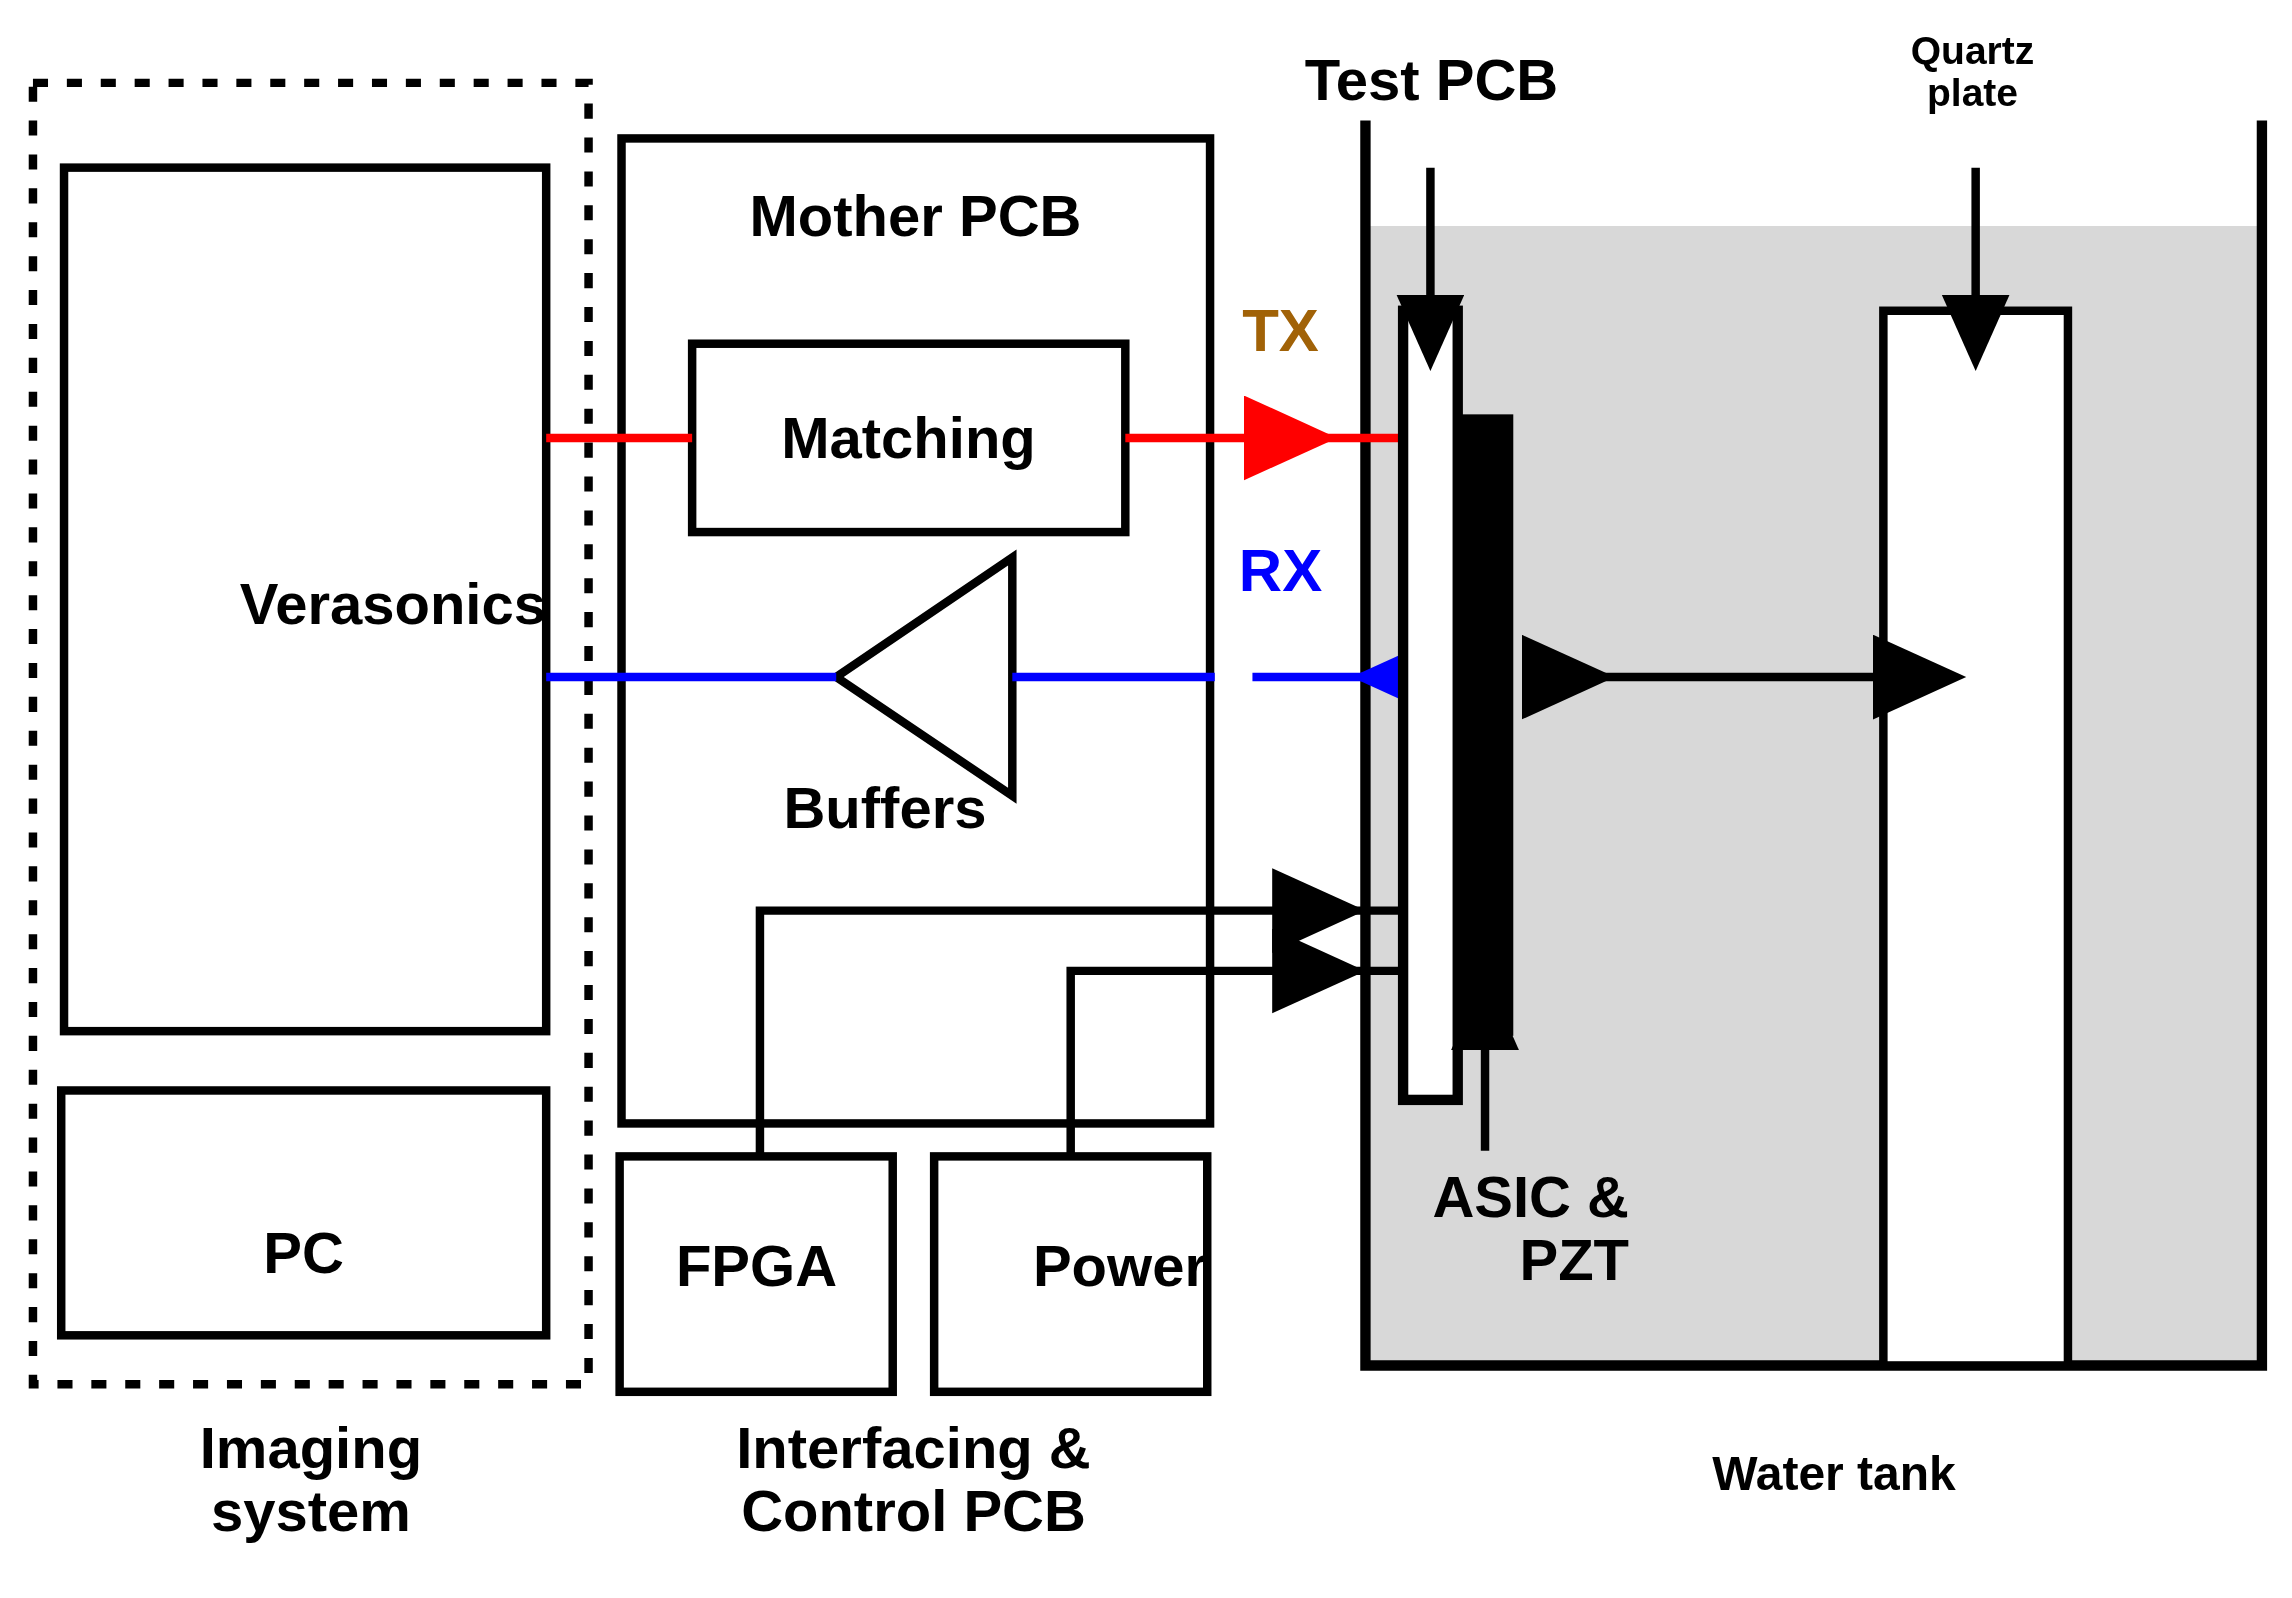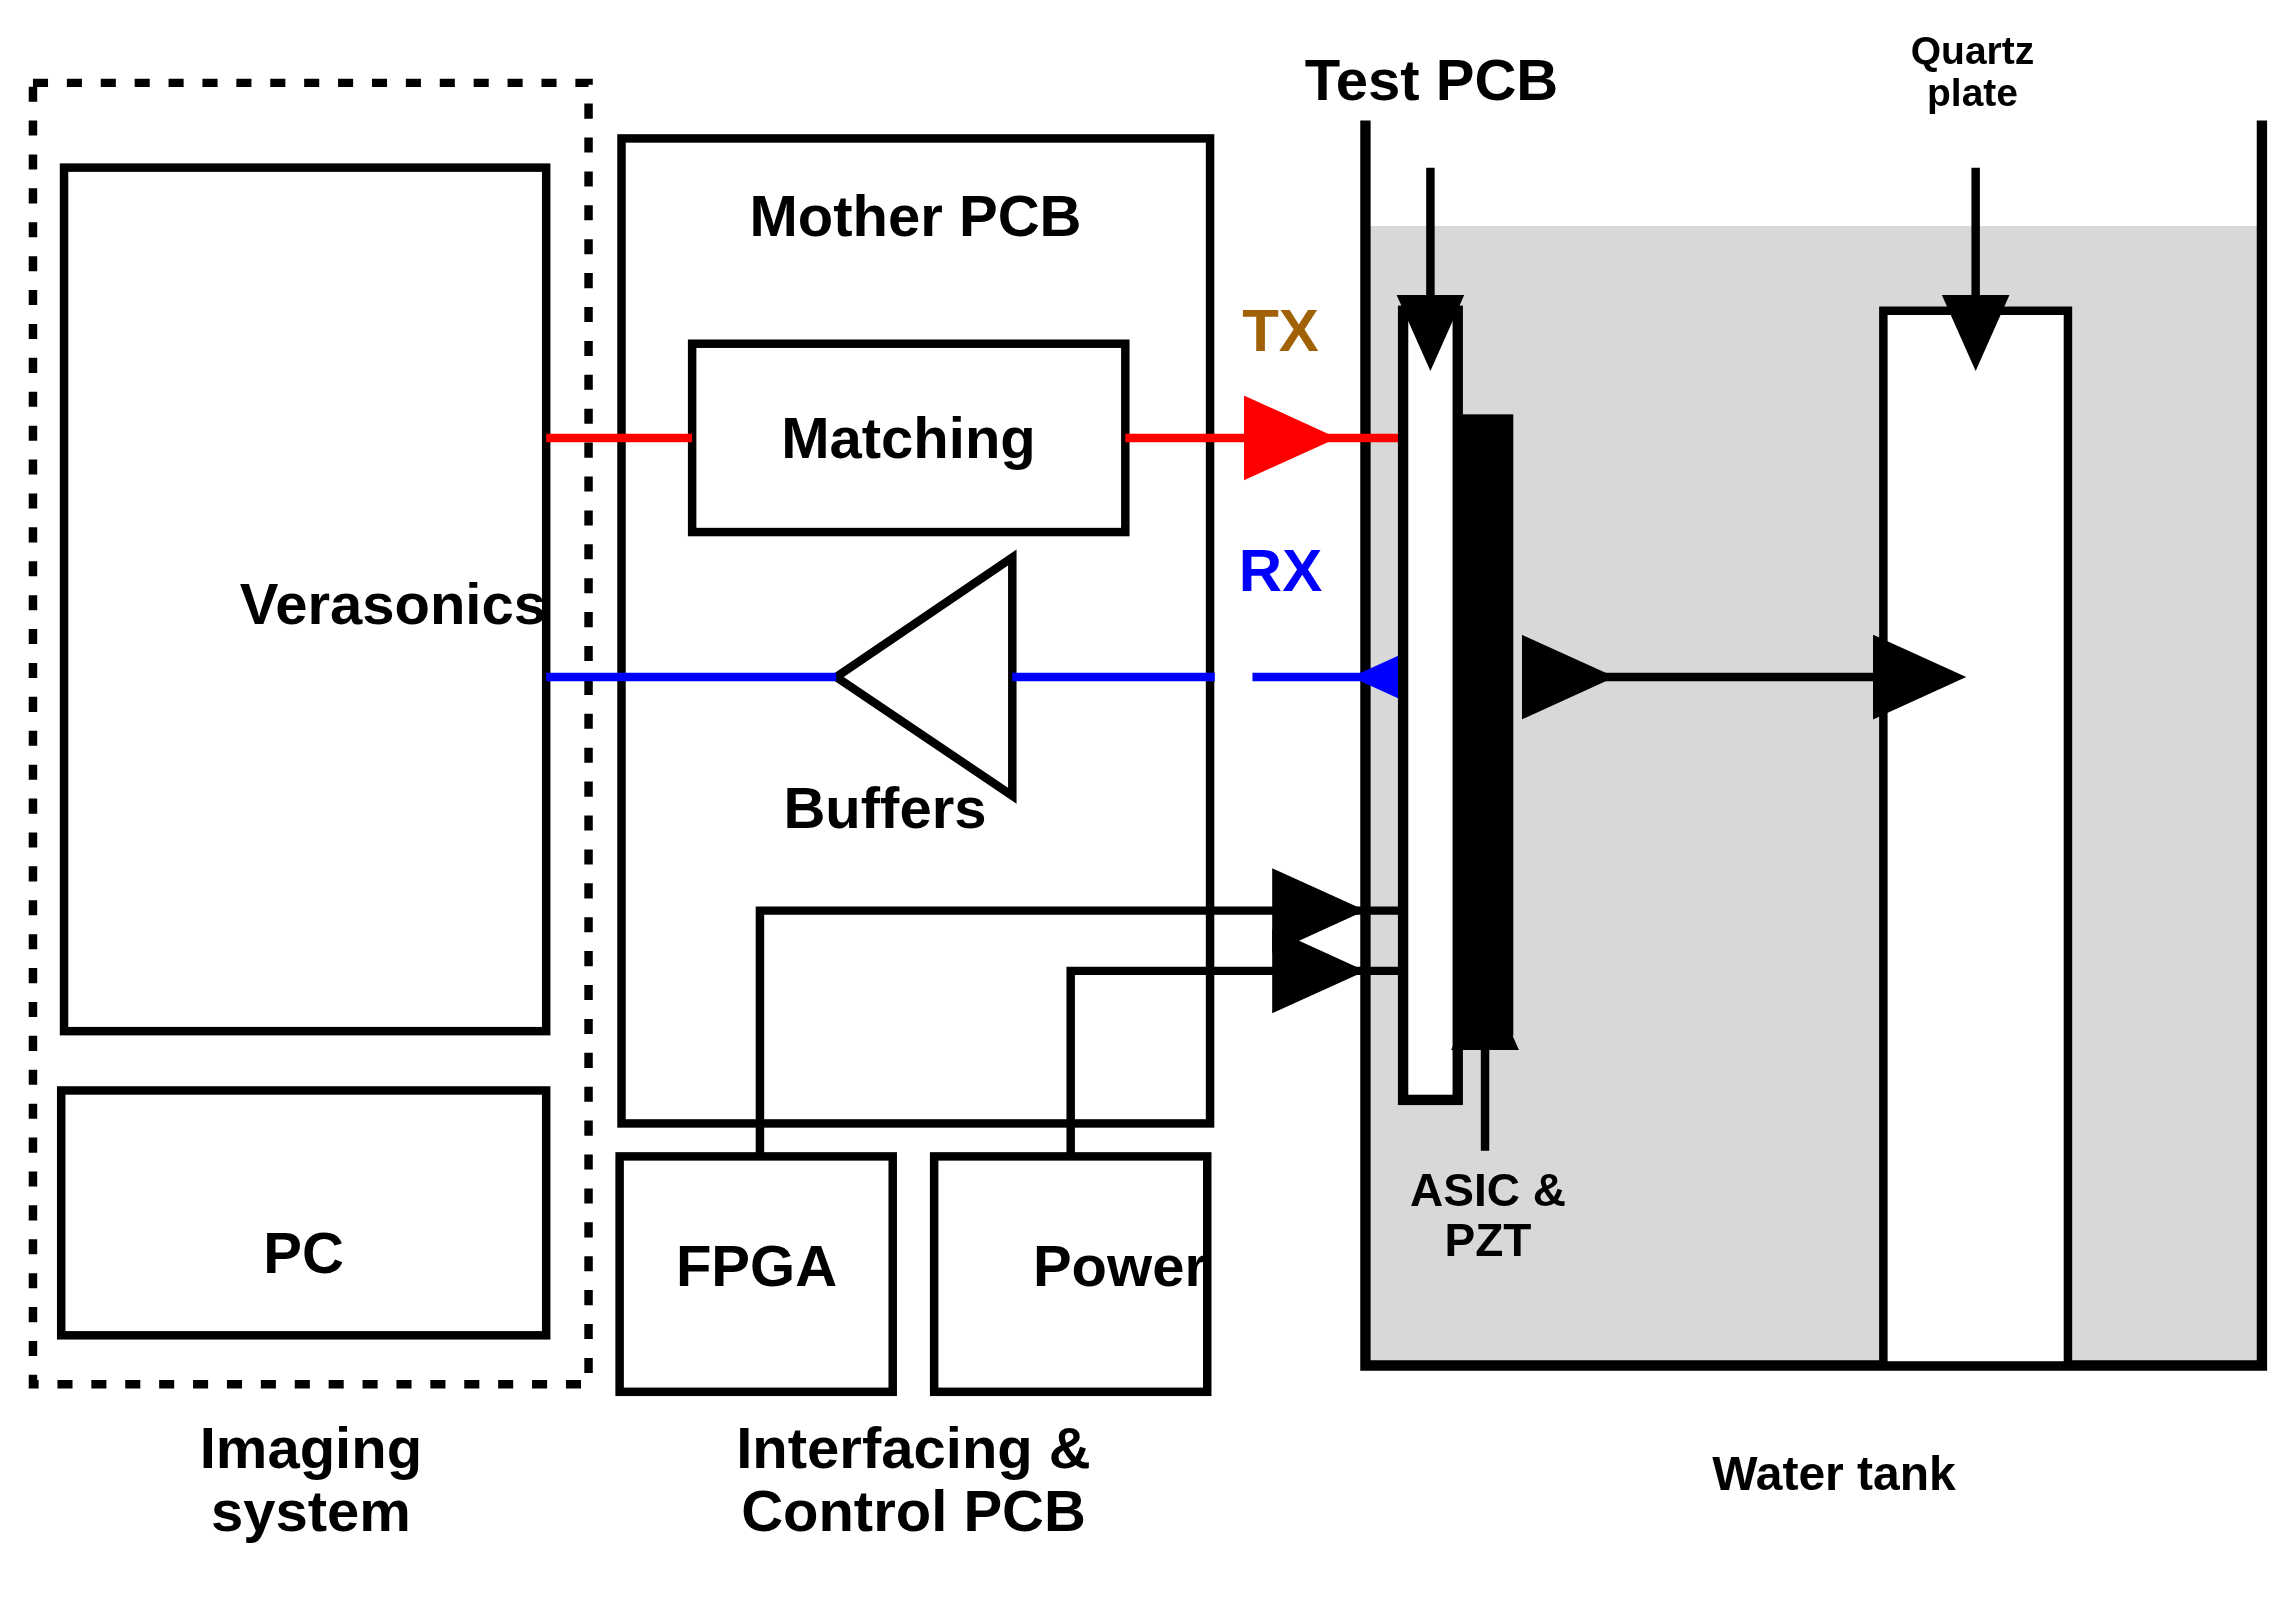--- a/index.html
+++ b/index.html
@@ -105,19 +105,19 @@
   <div class="lbl" style="left:1224px;top:299px;width:113px;font-size:60px;color:#a16207;">TX</div>
 
   <div class="lbl" style="left:1224px;top:539px;width:113px;font-size:60px;color:#0000ff;">RX</div>
 
   <div class="lbl" style="left:1276px;top:49px;width:311px;font-size:58px;">Test PCB</div>
 
   <div class="lbl" style="left:1817px;top:5.6px;width:311px;font-size:39px;margin-top:24px;">Quartz
 plate</div>
 
 
-  <div class="lbl" style="left:1347px;top:1166px;width:282px;font-size:46px;text-align:center;">ASIC &amp;
+  <div class="lbl" style="left:1347px;top:1166px;width:282px;font-size:58px;text-align:right;">ASIC &amp;
 PZT</div>
 
   <div class="lbl" style="left:1542px;top:1448px;width:584px;font-size:48px;">Water tank</div>
 
 </div>
 
 
 </body></html>

